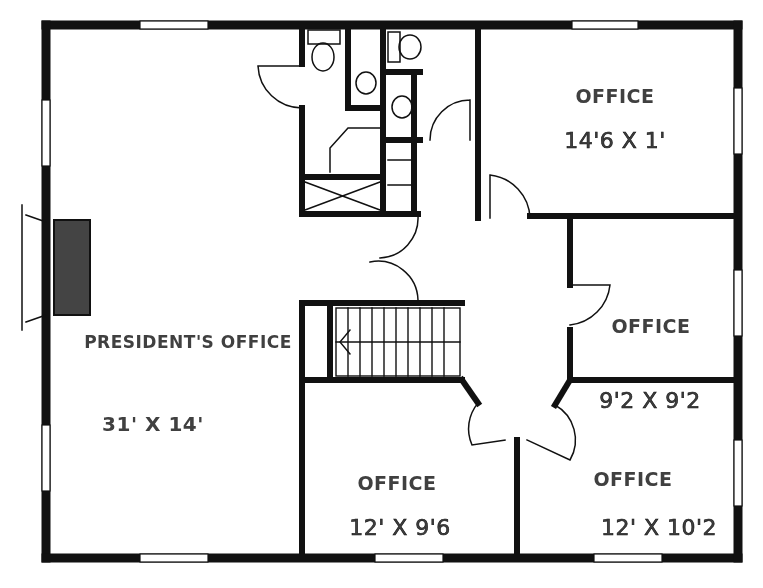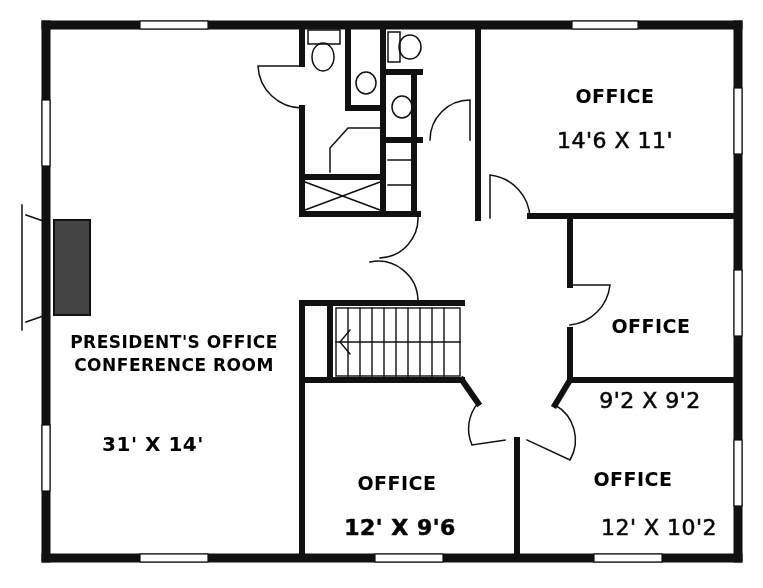--- a/index.html
+++ b/index.html
@@ -1,18 +1,18 @@
 <!DOCTYPE html>
 <html><head>
 <meta charset="utf-8">
 <style>
   html, body { margin: 0; padding: 0; background: #ffffff; }
   body { width: 763px; height: 588px; position: relative; overflow: hidden; font-family: "DejaVu Sans", sans-serif; }
   svg { position: absolute; left: 0; top: 0; }
-  .lbl { position: absolute; font-family: "DejaVu Sans", sans-serif; font-weight: bold; color: #000000; text-align: center; white-space: nowrap; letter-spacing: 0.5px; }
+  .lbl { position: absolute; font-family: "DejaVu Sans", sans-serif; font-weight: bold; color: #404040; text-align: center; white-space: nowrap; letter-spacing: 0.5px; }
   .room-name { font-size: 19px; }
   .room-dim { font-size: 22px; font-weight: normal; -webkit-text-stroke: 0.6px #111; }
   .pres { font-size: 17px; line-height: 23px; }
   .pres-dim { font-size: 20px; }
 </style>
 </head>
 <body>
 
 <svg width="763" height="588" viewBox="0 0 763 588" xmlns="http://www.w3.org/2000/svg">
   <g fill="none" stroke="#111" stroke-linecap="square">
@@ -107,28 +107,27 @@
     </g>
 
     <g>
       <path d="M22 205 L22 330 M26 215 L46 222 M26 322 L46 315" stroke-width="1.5"></path>
       <rect x="54" y="220" width="36" height="95" fill="#444" stroke="#111" stroke-width="2"></rect>
     </g>
   </g>
 </svg>
 
 <div class="lbl room-name" style="left:560px;top:85px;width:110px;">OFFICE</div>
-<div class="lbl room-dim" style="left:530px;top:128px;width:170px;">14'6 X 11'</div>
+<div class="lbl room-dim" style="left:530px;top:128px;width:170px;">14'6 X 1'</div>
 
 <div class="lbl room-name" style="left:596px;top:315px;width:110px;">OFFICE</div>
 <div class="lbl room-dim" style="left:580px;top:340px;width:140px;margin-top:48px;">9'2 X 9'2</div>
 
 <div class="lbl room-name" style="left:342px;top:472px;width:110px;">OFFICE</div>
-<div class="lbl room-dim" style="left:320px;top:515px;width:160px;font-weight:bold;">12' X 9'6</div>
+<div class="lbl room-dim" style="left:320px;top:515px;width:160px;">12' X 9'6</div>
 
 <div class="lbl room-name" style="left:578px;top:468px;width:110px;">OFFICE</div>
 <div class="lbl room-dim" style="left:574px;top:515px;width:170px;">12' X 10'2</div>
 
-<div class="lbl pres" style="left:50px;top:331px;width:248px;">
+<div class="lbl pres" style="left:50px;top:331px;width:248px;padding-left:14px;">
   <div>PRESIDENT'S OFFICE</div>
-  <div>CONFERENCE ROOM</div>
 </div>
-<div class="lbl pres-dim" style="left:50px;top:432px;width:206px;">31' X 14'</div>
+<div class="lbl pres-dim" style="left:50px;top:412px;width:206px;">31' X 14'</div>
 
 </body></html>

